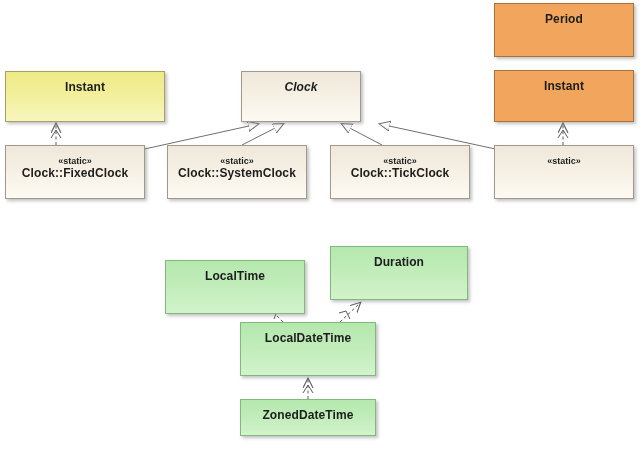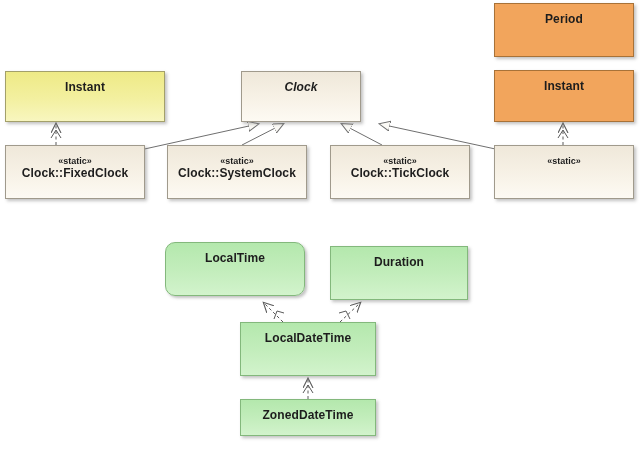--- a/index.html
+++ b/index.html
@@ -150,21 +150,21 @@
         <div class="stereo">«static»</div>
         <div class="title">Clock::SystemClock</div>
       </div>
       <div class="node c-cream" style="left: 330px; top: 145px; width: 140px; height: 54px;">
         <div class="stereo">«static»</div>
         <div class="title">Clock::TickClock</div>
       </div>
       <div class="node c-cream" style="left: 494px; top: 145px; width: 140px; height: 54px;">
         <div class="stereo">«static»</div>
       </div>
-      <div class="node c-green" style="left: 165px; top: 242px; width: 140px; height: 54px; border-radius: 10px;">
+      <div class="node c-green" style="left: 165px; top: 260px; width: 140px; height: 54px;">
         <div class="title">LocalTime</div>
       </div>
       <div class="node c-green" style="left: 330px; top: 246px; width: 138px; height: 54px;">
         <div class="title">Duration</div>
       </div>
       <div class="node c-green" style="left: 240px; top: 322px; width: 136px; height: 54px;">
         <div class="title">LocalDateTime</div>
       </div>
       <div class="node c-green" style="left: 240px; top: 399px; width: 136px; height: 37px;">
         <div class="title">ZonedDateTime</div>

